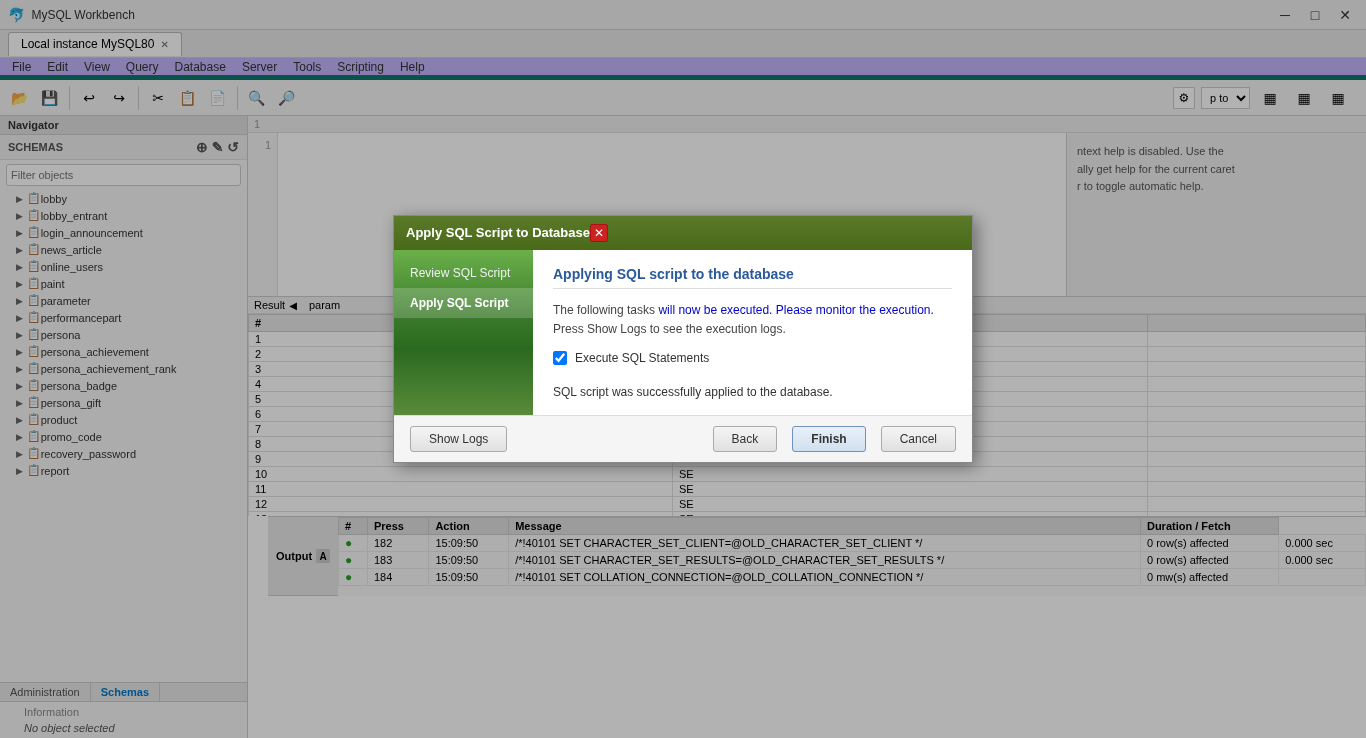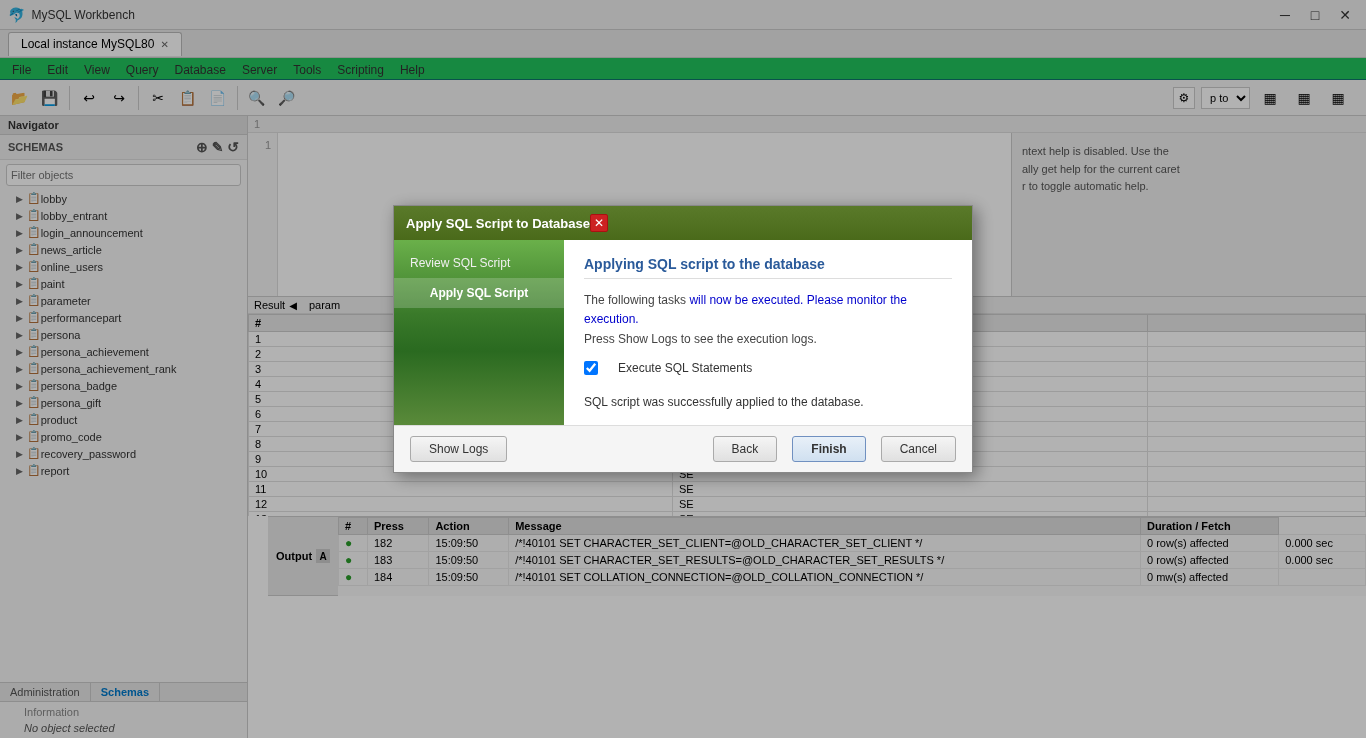--- a/index.html
+++ b/index.html
@@ -38,25 +38,25 @@
       align-items: center;
       gap: 6px;
       height: 24px;
       border-radius: 3px 3px 0 0;
     }
     .tab-item.active { background: white; }
     .tab-close { font-size: 10px; color: #666; cursor: pointer; }
 
     
     .menu-bar {
-      background: #22c55e;
+      background: #c4b5fd;
       height: 22px;
       display: flex;
-      align-items: flex-end;
-      border-bottom: 1px solid #0f766e;
+      align-items: center;
+      border-bottom: 5px solid #0f766e;
       padding: 0 4px;
     }
     .menu-item {
       padding: 2px 8px;
       font-size: 12px;
       cursor: pointer;
       color: #333;
     }
 
     
@@ -360,37 +360,36 @@
       display: flex; align-items: center; justify-content: center;
     }
 
     .dialog-body {
       display: flex;
       flex: 1;
     }
 
     
     .dialog-nav {
-      width: 170px;
+      width: 139px;
       background: linear-gradient(to bottom, #6ab04a 0%, #3a7a2a 40%, #2a6a20 60%, #5a8a3a 100%);
       padding: 8px 0;
     }
 
     .dialog-nav-item {
       padding: 8px 16px;
       font-size: 12px;
       cursor: pointer;
       color: #f0f0f0;
     }
 
     .dialog-nav-item.active {
       background: rgba(255,255,255,0.2);
       font-weight: bold;
       color: white;
-      text-align: center;
     }
 
     
     .dialog-content {
       flex: 1;
       padding: 16px 20px;
       display: flex;
       flex-direction: column;
     }
 
@@ -410,21 +409,21 @@
       line-height: 1.6;
     }
 
     .dialog-description span.highlight {
       color: #0000cc;
     }
 
     .checkbox-row {
       display: flex;
       align-items: flex-start;
-      gap: 20px;
+      gap: 8px;
       margin-bottom: 12px;
     }
 
     .checkbox-row input[type="checkbox"] {
       width: 14px; height: 14px;
     }
 
     .checkbox-label {
       font-size: 12px;
       color: #333;
@@ -455,21 +454,21 @@
       border-radius: 3px;
       color: #333;
     }
     .dialog-btn.primary {
       background: linear-gradient(to bottom, #e8f0f8, #d0e0f0);
       border-color: #7090c0;
       font-weight: bold;
     }
 
     .right-side-help {
-      width: 355px;
+      width: 300px;
       background: #f0f0f0;
       border-left: 1px solid #ccc;
       padding: 10px;
       font-size: 11px;
       color: #555;
       line-height: 1.6;
     }
 
     .toolbar-right {
       margin-left: auto;

